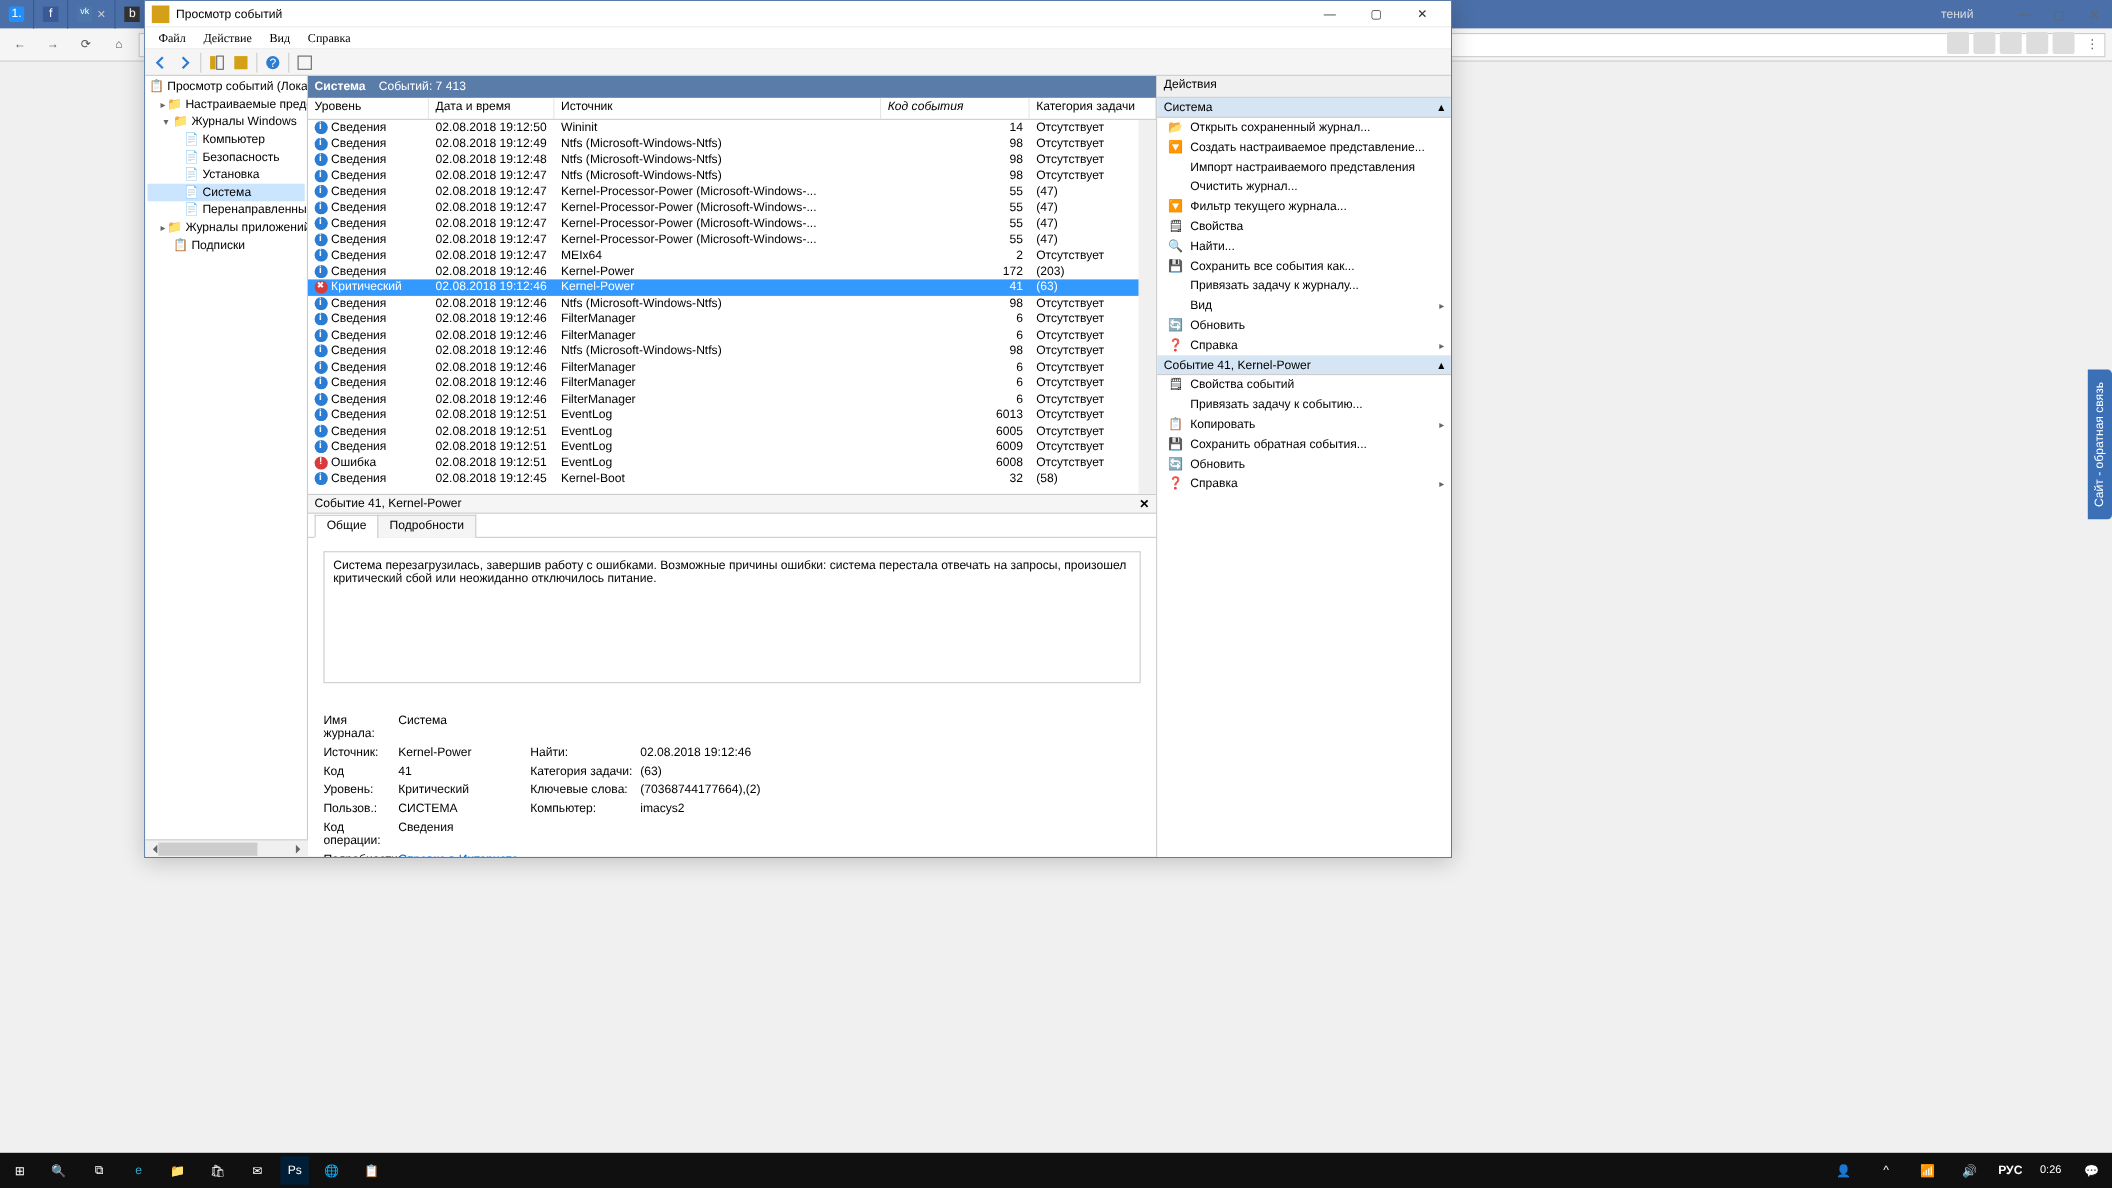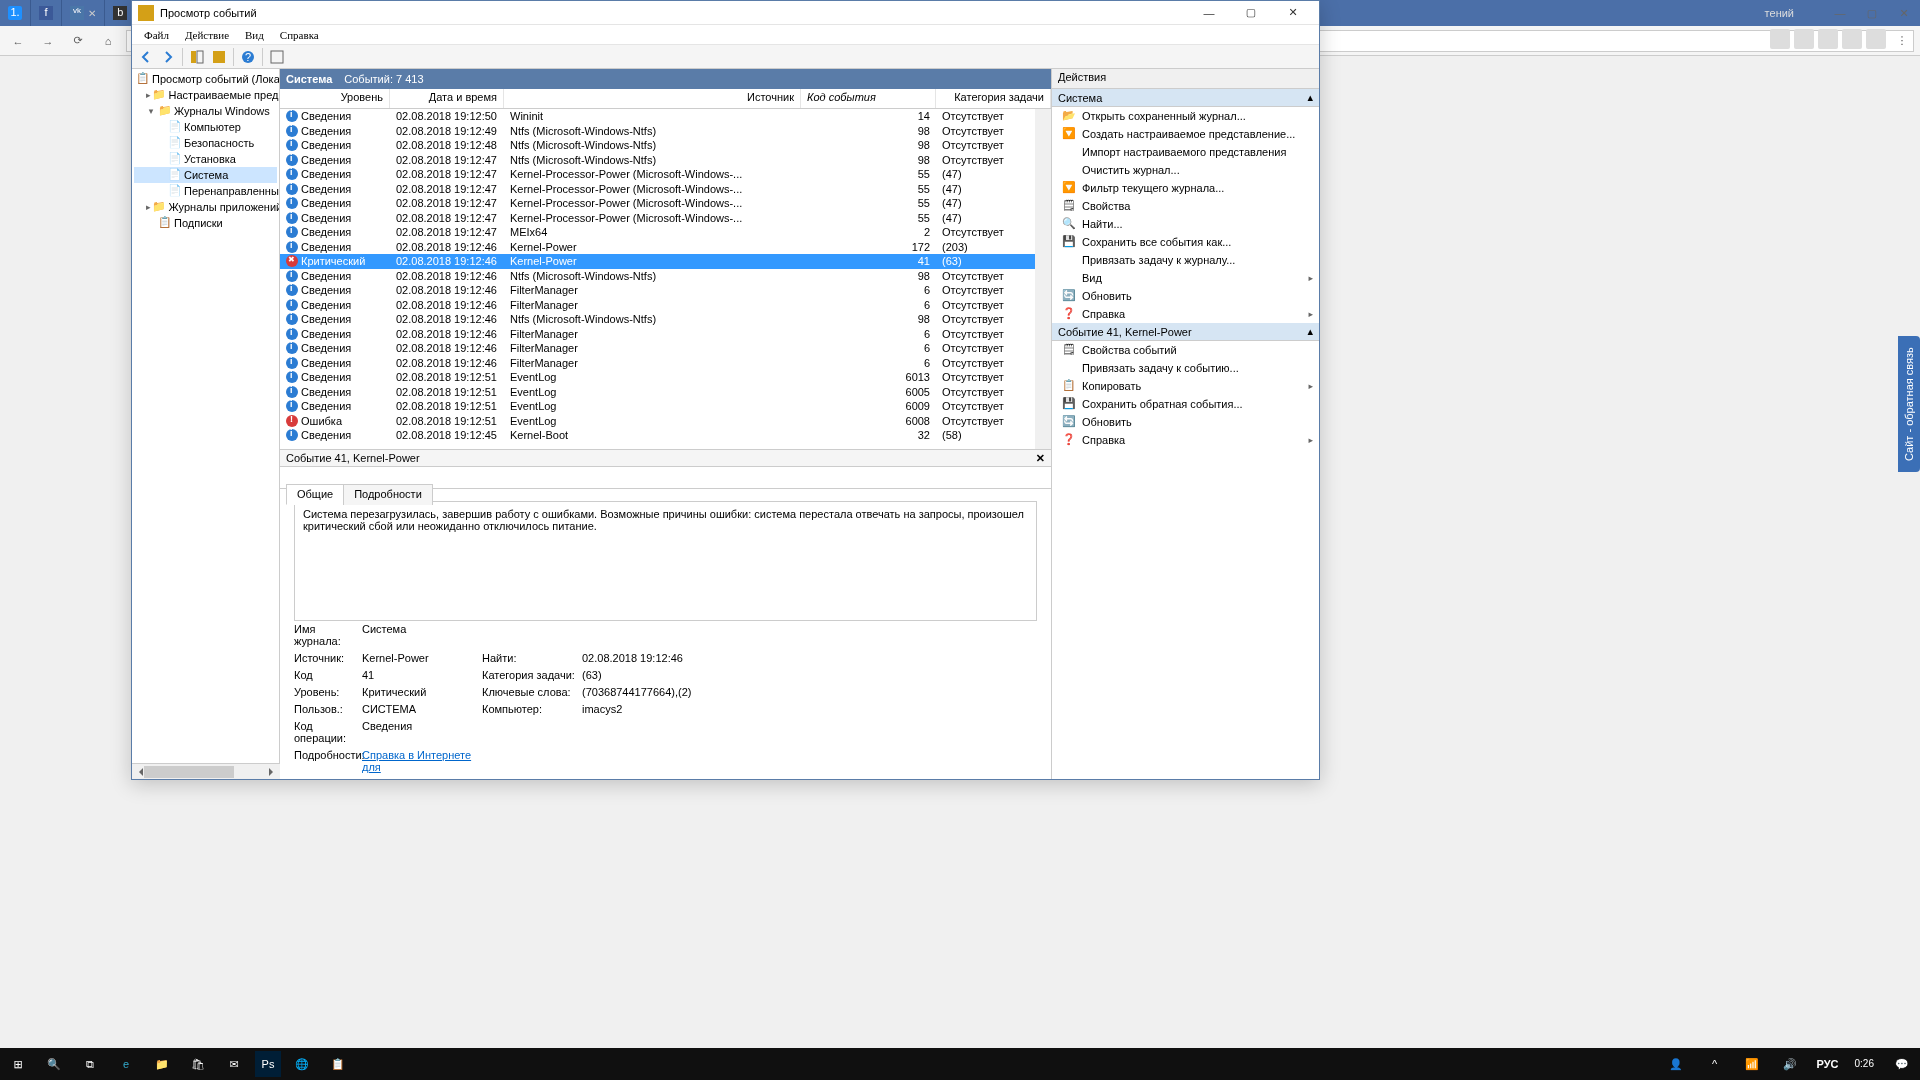--- a/index.html
+++ b/index.html
@@ -32,21 +32,21 @@
 .tree-icon{width:14px;height:14px;flex-shrink:0;}
 .tree-item.sel{background:#cce5ff;}
 .scrollh{height:16px;background:#f0f0f0;border-top:1px solid #ccc;display:flex;align-items:center;padding:0 12px;position:relative;}
 .scrollh::before,.scrollh::after{content:"";position:absolute;width:0;height:0;border:4px solid transparent;}
 .scrollh::before{left:3px;border-right-color:#666;}
 .scrollh::after{right:3px;border-left-color:#666;}
 .scroll-thumb{width:90px;height:12px;background:#ccc;}
 .ev-main{flex:1;display:flex;flex-direction:column;overflow:hidden;}
 .main-hdr{height:20px;background:#5a7ca8;color:#fff;display:flex;align-items:center;padding:0 6px;gap:12px;}
 .grid-hdr{height:20px;background:#fff;border-bottom:1px solid #ccc;display:flex;}
-.gh{padding:2px 6px;border-right:1px solid #e5e5e5;color:#000;text-align:right;}
+.gh{padding:2px 6px;border-right:1px solid #e5e5e5;color:#000;}
 .gh.lvl{width:110px;}
 .gh.dt{width:114px;}
 .gh.src{width:202px;flex:1;}
 .gh.eid{width:135px;text-align:left;font-style:italic;}
 .gh.cat{width:115px;}
 .grid-body{flex:1;overflow-y:auto;overflow-x:hidden;position:relative;}
 .gr{display:flex;height:14.5px;align-items:center;font-size:11px;}
 .gr.sel{background:#3399ff;color:#fff;}
 .gc{padding:0 6px;white-space:nowrap;overflow:hidden;}
 .gc.lvl{width:110px;display:flex;align-items:center;gap:3px;}
@@ -58,25 +58,25 @@
 .ev-icon.info{background:#2b7cd3;position:relative;}
 .ev-icon.info::after{content:"i";position:absolute;color:#fff;font-size:9px;font-weight:bold;left:4px;top:-1px;}
 .ev-icon.err{background:#d83b3b;position:relative;}
 .ev-icon.err::after{content:"!";position:absolute;color:#fff;font-size:9px;font-weight:bold;left:4px;top:-1px;}
 .ev-icon.crit{background:#d83b3b;position:relative;}
 .ev-icon.crit::after{content:"✖";position:absolute;color:#fff;font-size:8px;left:2px;top:0;}
 .scrollv{position:absolute;right:0;top:0;bottom:0;width:16px;background:#f0f0f0;}
 .detail-hdr{height:18px;background:#f5f5f5;border-top:1px solid #ccc;border-bottom:1px solid #ccc;display:flex;align-items:center;padding:0 6px;justify-content:space-between;}
 .detail-close{font-weight:bold;cursor:pointer;}
 .tabs{height:22px;display:flex;border-bottom:1px solid #ccc;padding-left:6px;}
-.tab{padding:3px 10px;border:1px solid #ccc;border-bottom:none;background:#fff;margin-right:-1px;position:relative;top:17px;}
+.tab{padding:3px 10px;border:1px solid #ccc;border-bottom:none;background:#fff;margin-right:-1px;position:relative;top:1px;}
 .tab.active{background:#fff;border-bottom:1px solid #fff;}
 .tab:not(.active){background:#f5f5f5;}
 .detail-body{flex:0 0 290px;padding:12px 14px;overflow:auto;}
-.msg-box{border:1px solid #ccc;padding:6px 8px;height:120px;margin-bottom:2px;}
+.msg-box{border:1px solid #ccc;padding:6px 8px;height:120px;margin-bottom:28px;}
 .props{display:grid;grid-template-columns:68px 120px 100px 180px;row-gap:5px;}
 .props .lbl{color:#000;}
 .link{color:#0066cc;text-decoration:underline;}
 .actions{width:268px;background:#fff;border-left:1px solid #ccc;display:flex;flex-direction:column;}
 .actions-hdr{height:20px;background:#f0f0f0;border-bottom:1px solid #ccc;padding:2px 6px;font-weight:normal;}
 .act-section{background:#d6e5f3;padding:2px 6px;display:flex;justify-content:space-between;align-items:center;border-bottom:1px solid #ccc;}
 .act-item{display:flex;align-items:center;gap:6px;padding:2px 6px 2px 10px;}
 .act-icon{width:14px;height:14px;flex-shrink:0;}
 .act-arrow{margin-left:auto;color:#666;font-size:9px;}
 .taskbar{position:absolute;bottom:0;left:0;right:0;height:32px;background:#101010;display:flex;align-items:center;}

